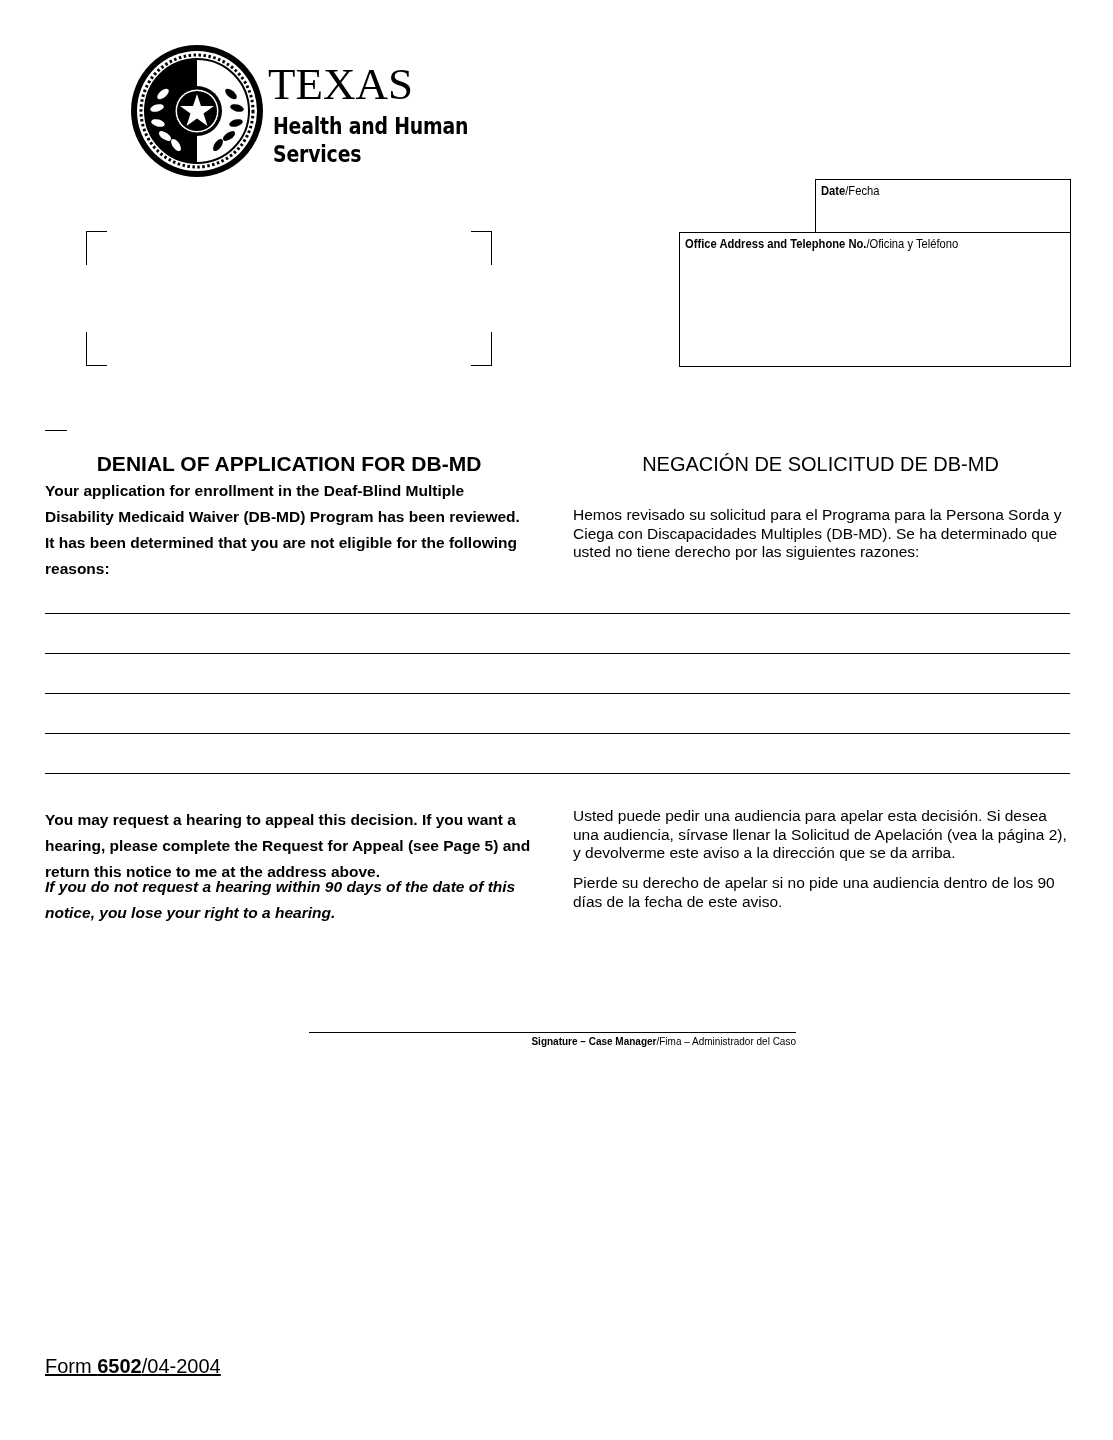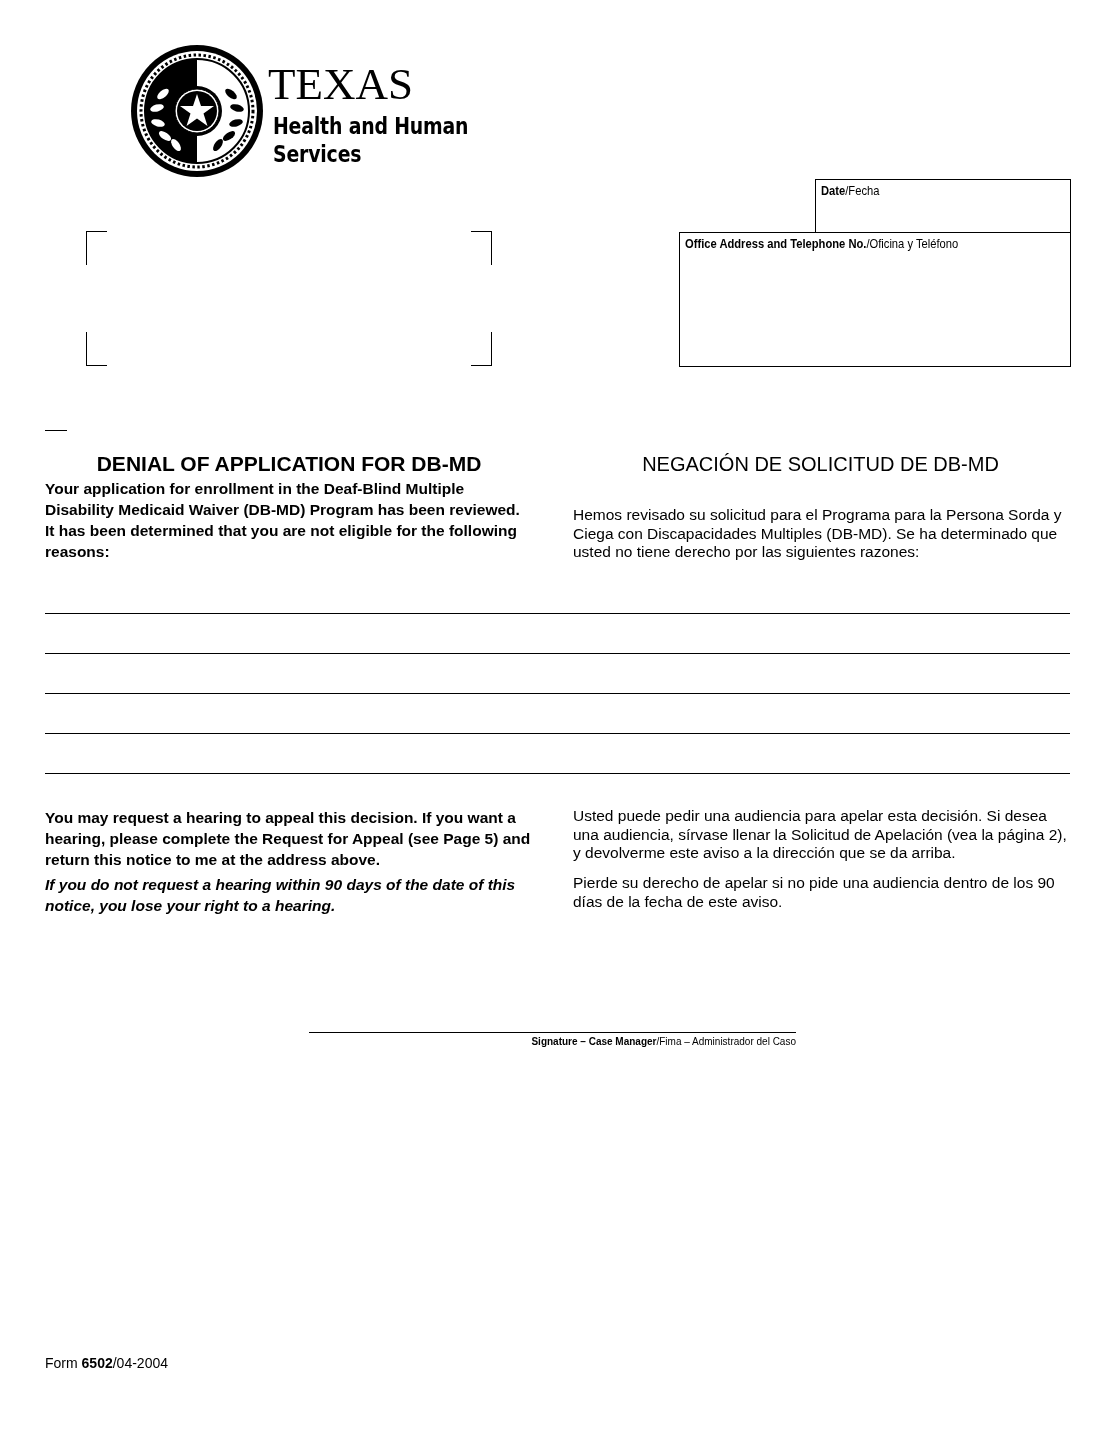--- a/index.html
+++ b/index.html
@@ -26,28 +26,28 @@
 
     
     .corner { position: absolute; width: 20px; height: 33px; }
 
     .tick { left: 45px; top: 430px; width: 22px; border-top: 1.5px solid #000; }
 
     
     .h-en { left: 45px; top: 452px; width: 488px; text-align: center; font-weight: bold; font-size: 21px; }
     .h-es { left: 573px; top: 453px; width: 495px; text-align: center; font-size: 20px; }
 
-    .p-en { left: 45px; width: 500px; font-weight: bold; font-size: 15.5px; line-height: 21px; }
+    .p-en { left: 45px; width: 500px; font-weight: bold; font-size: 15.5px; line-height: 26px; }
     .p-es { left: 573px; width: 500px; font-size: 15.5px; line-height: 18.6px; }
 
     .reason-line { left: 45px; width: 1025px; height: 0; border-top: 1.5px solid #000; }
 
     .sig-line { left: 309px; top: 1032px; width: 487px; border-top: 1.3px solid #000; }
     .sig-label { left: 309px; top: 1036px; width: 487px; text-align: right; font-size: 10px; }
-    .form-id { left: 45px; top: 1355px; font-size: 14px; }
+    .form-id { left: 45px; top: 1355px; font-size: 20px; text-decoration: underline; }
   </style>
 </head>
 <body>
 
 <svg class="abs seal" viewBox="0 0 134 134">
   <circle cx="67" cy="67" r="66" fill="#000"></circle>
   <circle cx="67" cy="67" r="60" fill="#fff"></circle>
   <circle cx="67" cy="67" r="56" fill="none" stroke="#000" stroke-width="3" stroke-dasharray="2.5 2.5"></circle>
   <circle cx="67" cy="67" r="52" fill="#fff" stroke="#000" stroke-width="2"></circle>
   <path d="M67 15 A52 52 0 0 0 67 119 Z" fill="#000"></path>

